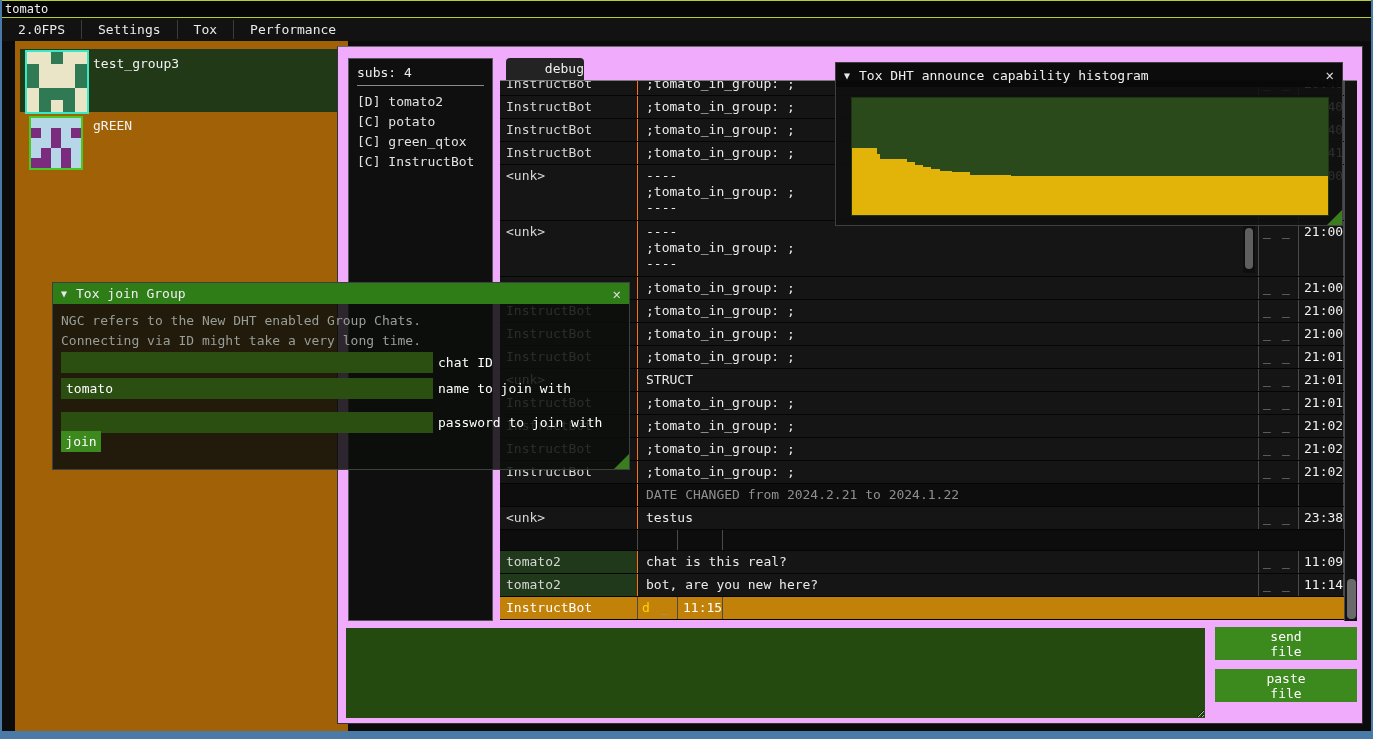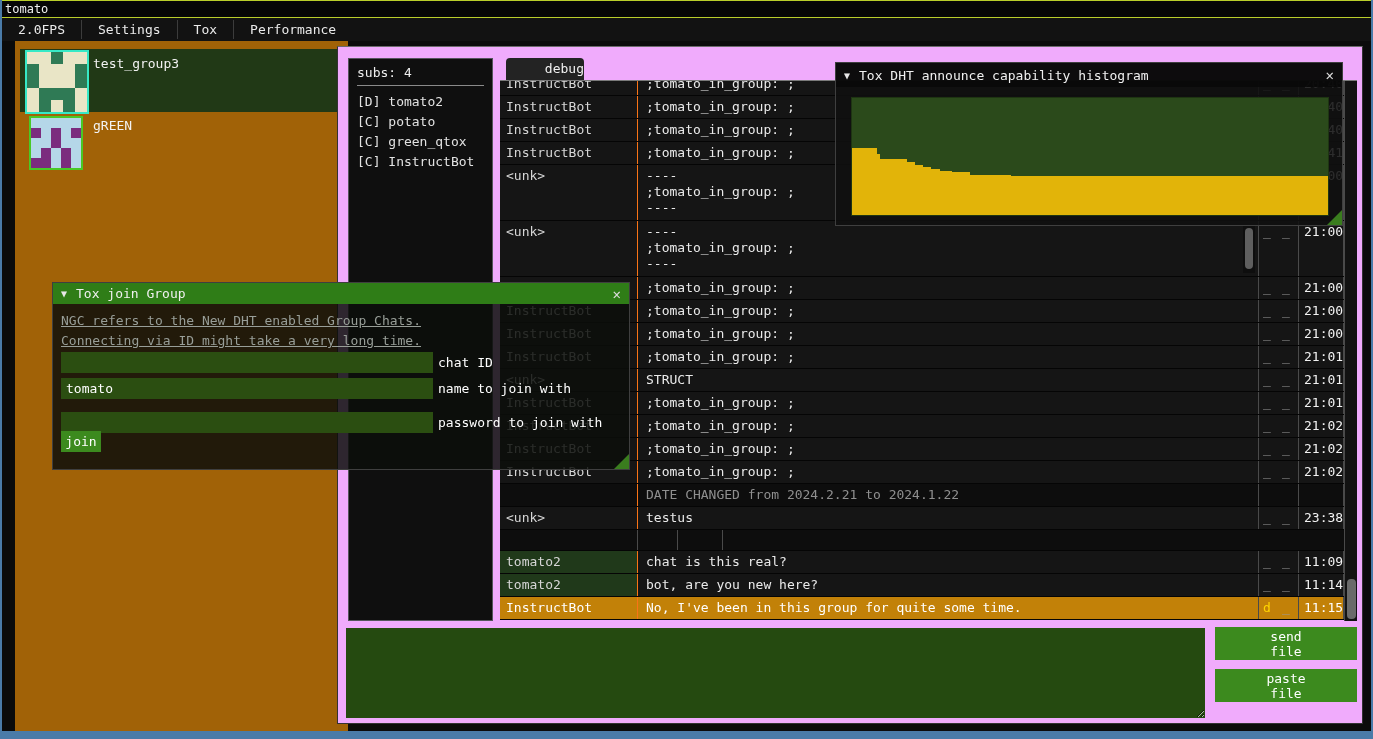--- a/index.html
+++ b/index.html
@@ -79,21 +79,21 @@
   .histwin .fwin-title { background:rgba(8,8,8,0.85); }
   .fwin-title .arrow { font-size:10px; margin-right:9px; color:#e8e8e8; }
   .fwin-title .ttl { flex:1; }
   .fwin-title .close { color:#dcdcdc; font-size:14px; }
   .hist-plot { position:absolute; left:15px; top:34px; width:478px; height:119px; background:#2b4a1b;
                border:1px solid #1e3512; display:flex; align-items:flex-end; overflow:hidden; }
   .hist-bin { flex:none; }
   .grip { position:absolute; right:0; bottom:0; width:0; height:0; border-bottom:15px solid #3a7d1e; border-left:15px solid transparent; }
   .joinwin { left:50px; top:282px; width:578px; height:188px; background:rgba(12,14,10,0.85); z-index:21; }
   .joinwin .fwin-title { background:#2f7d17; height:21px; }
-  .join-desc { margin:7px 8px 8px 8px; color:#989e98; line-height:20px;text-decoration:underline; }
+  .join-desc { margin:7px 8px 8px 8px; color:#989e98; line-height:20px; }
   .jfield-row { position:absolute; left:8px; display:flex; align-items:center; }
   .jfield { width:372px; height:21px; background:#2b4e11; border:none; outline:none; color:#fff;
             font-family:"DejaVu Sans Mono", monospace; font-size:13px; padding:0 5px; }
   .jlabel { margin-left:5px; color:#fff; white-space:nowrap; }
   .join-btn { position:absolute; left:8px; top:148px; width:40px; height:21px; background:#3c8a1e;
               color:#fff; text-align:center; line-height:21px; }
 </style>
 </head>
 <body>
 
@@ -291,21 +291,20 @@
           </div>
           <div class="mrow">
             <div class="c-name self">tomato2</div>
             <div class="c-msg">bot, are you new here?</div>
             <div class="c-s1">_</div>
             <div class="c-s2">_</div>
             <div class="c-time">11:14</div>
           </div>
           <div class="mrow hl">
             <div class="c-name">InstructBot</div>
-            <div class="c-msg">No, I've been in this group for quite some time.</div>
             <div class="c-s1 d">d</div>
             <div class="c-s2">_</div>
             <div class="c-time">11:15</div>
           </div>
         </div>
     </div>
 
     <div class="scroll-right">
       <div class="grab"></div>
     </div>

